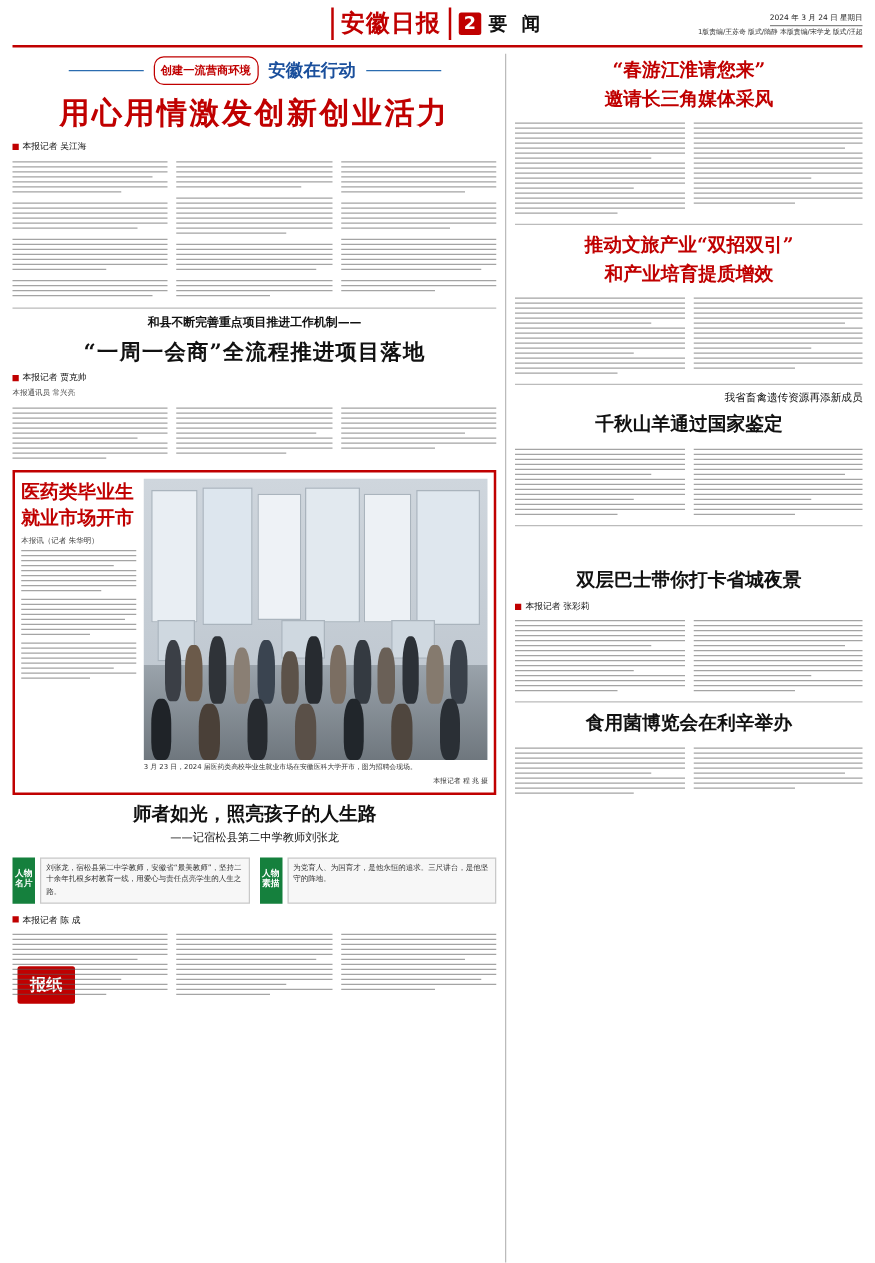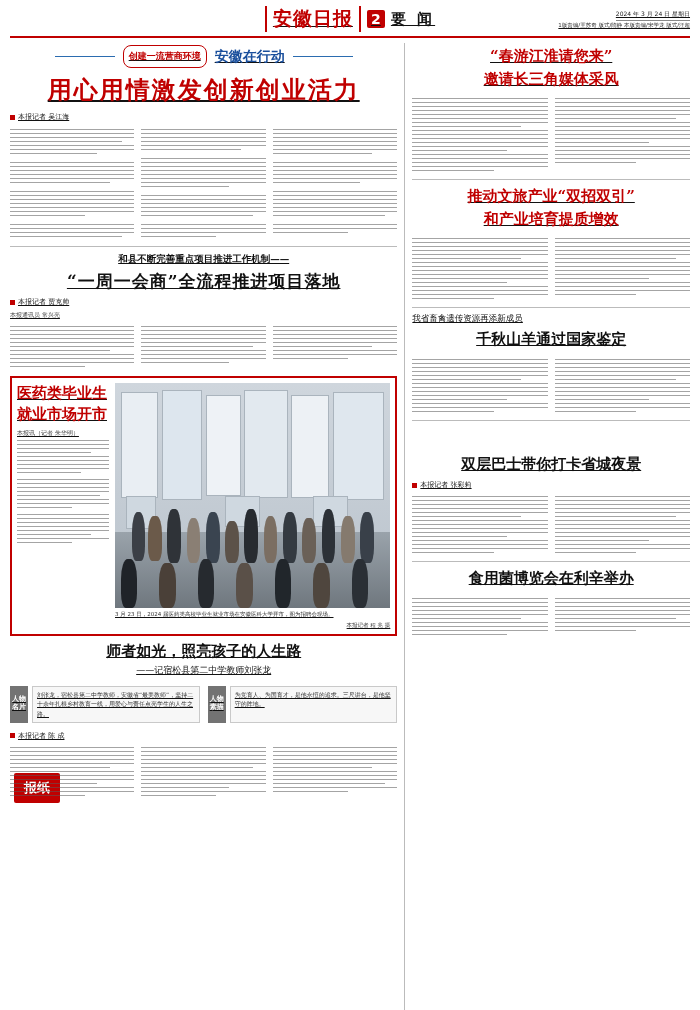--- a/index.html
+++ b/index.html
@@ -4,21 +4,21 @@
 <style>
   html,body{margin:0;padding:0;}
   body{
     width:700px;height:1010px;
     background:#ffffff;
     font-family:"DejaVu Sans","Liberation Sans",sans-serif;
     color:#111;
     overflow:hidden;
     position:relative;
   }
-  .page{width:700px;height:1010px;position:relative;box-sizing:border-box;padding:6px 10px 0 10px;text-decoration:underline;}
+  .page{width:700px;height:1010px;position:relative;box-sizing:border-box;padding:6px 10px 0 10px;}
 
   
   .masthead{
     display:flex;align-items:center;justify-content:space-between;
     border-bottom:2px solid #c00000;
     padding-bottom:4px;margin-bottom:0;
     height:26px;
   }
   .mh-left{flex:1;}
   .mh-center{display:flex;align-items:center;gap:6px;}
@@ -98,35 +98,35 @@
   }
 
   
   .story-title{
     text-align:center;font-weight:bold;font-size:15px;margin-top:6px;
     font-family:"DejaVu Serif","Liberation Serif",serif;
   }
   .story-sub{text-align:center;font-size:9px;margin:3px 0 5px;}
   .quotebar{display:flex;gap:4px;align-items:stretch;margin:4px 0;}
   .qtag{
-    background:#737373;color:#fff;font-size:7px;font-weight:bold;width:16px;
+    background:#15803d;color:#fff;font-size:7px;font-weight:bold;width:16px;
     display:flex;align-items:center;justify-content:center;text-align:center;line-height:1.1;padding:2px 1px;
   }
   .qbox{flex:1;border:1px solid #c9c9c9;background:#f7f7f7;padding:3px 4px;font-size:6px;line-height:1.6;color:#333;}
 
   
   .r-head{
     text-align:center;color:#c00000;font-weight:bold;
     font-family:"DejaVu Serif","Liberation Serif",serif;font-size:15px;line-height:1.5;margin:2px 0 5px;
   }
   .r-head-dark{
     text-align:center;color:#111;font-weight:bold;
     font-family:"DejaVu Serif","Liberation Serif",serif;font-size:15px;line-height:1.5;margin:3px 0 5px;
   }
-  .r-kicker{text-align:left;font-size:8.5px;margin:3px 0;}
+  .r-kicker{text-align:right;font-size:8.5px;margin:3px 0;}
   .r-body{display:flex;gap:7px;}
   .mini-note{font-size:6px;color:#444;line-height:1.5;}
   .hidden-text{font-size:0;}
 </style>
 </head>
 <body>
 
 <div class="page">
 
   <div class="masthead">

